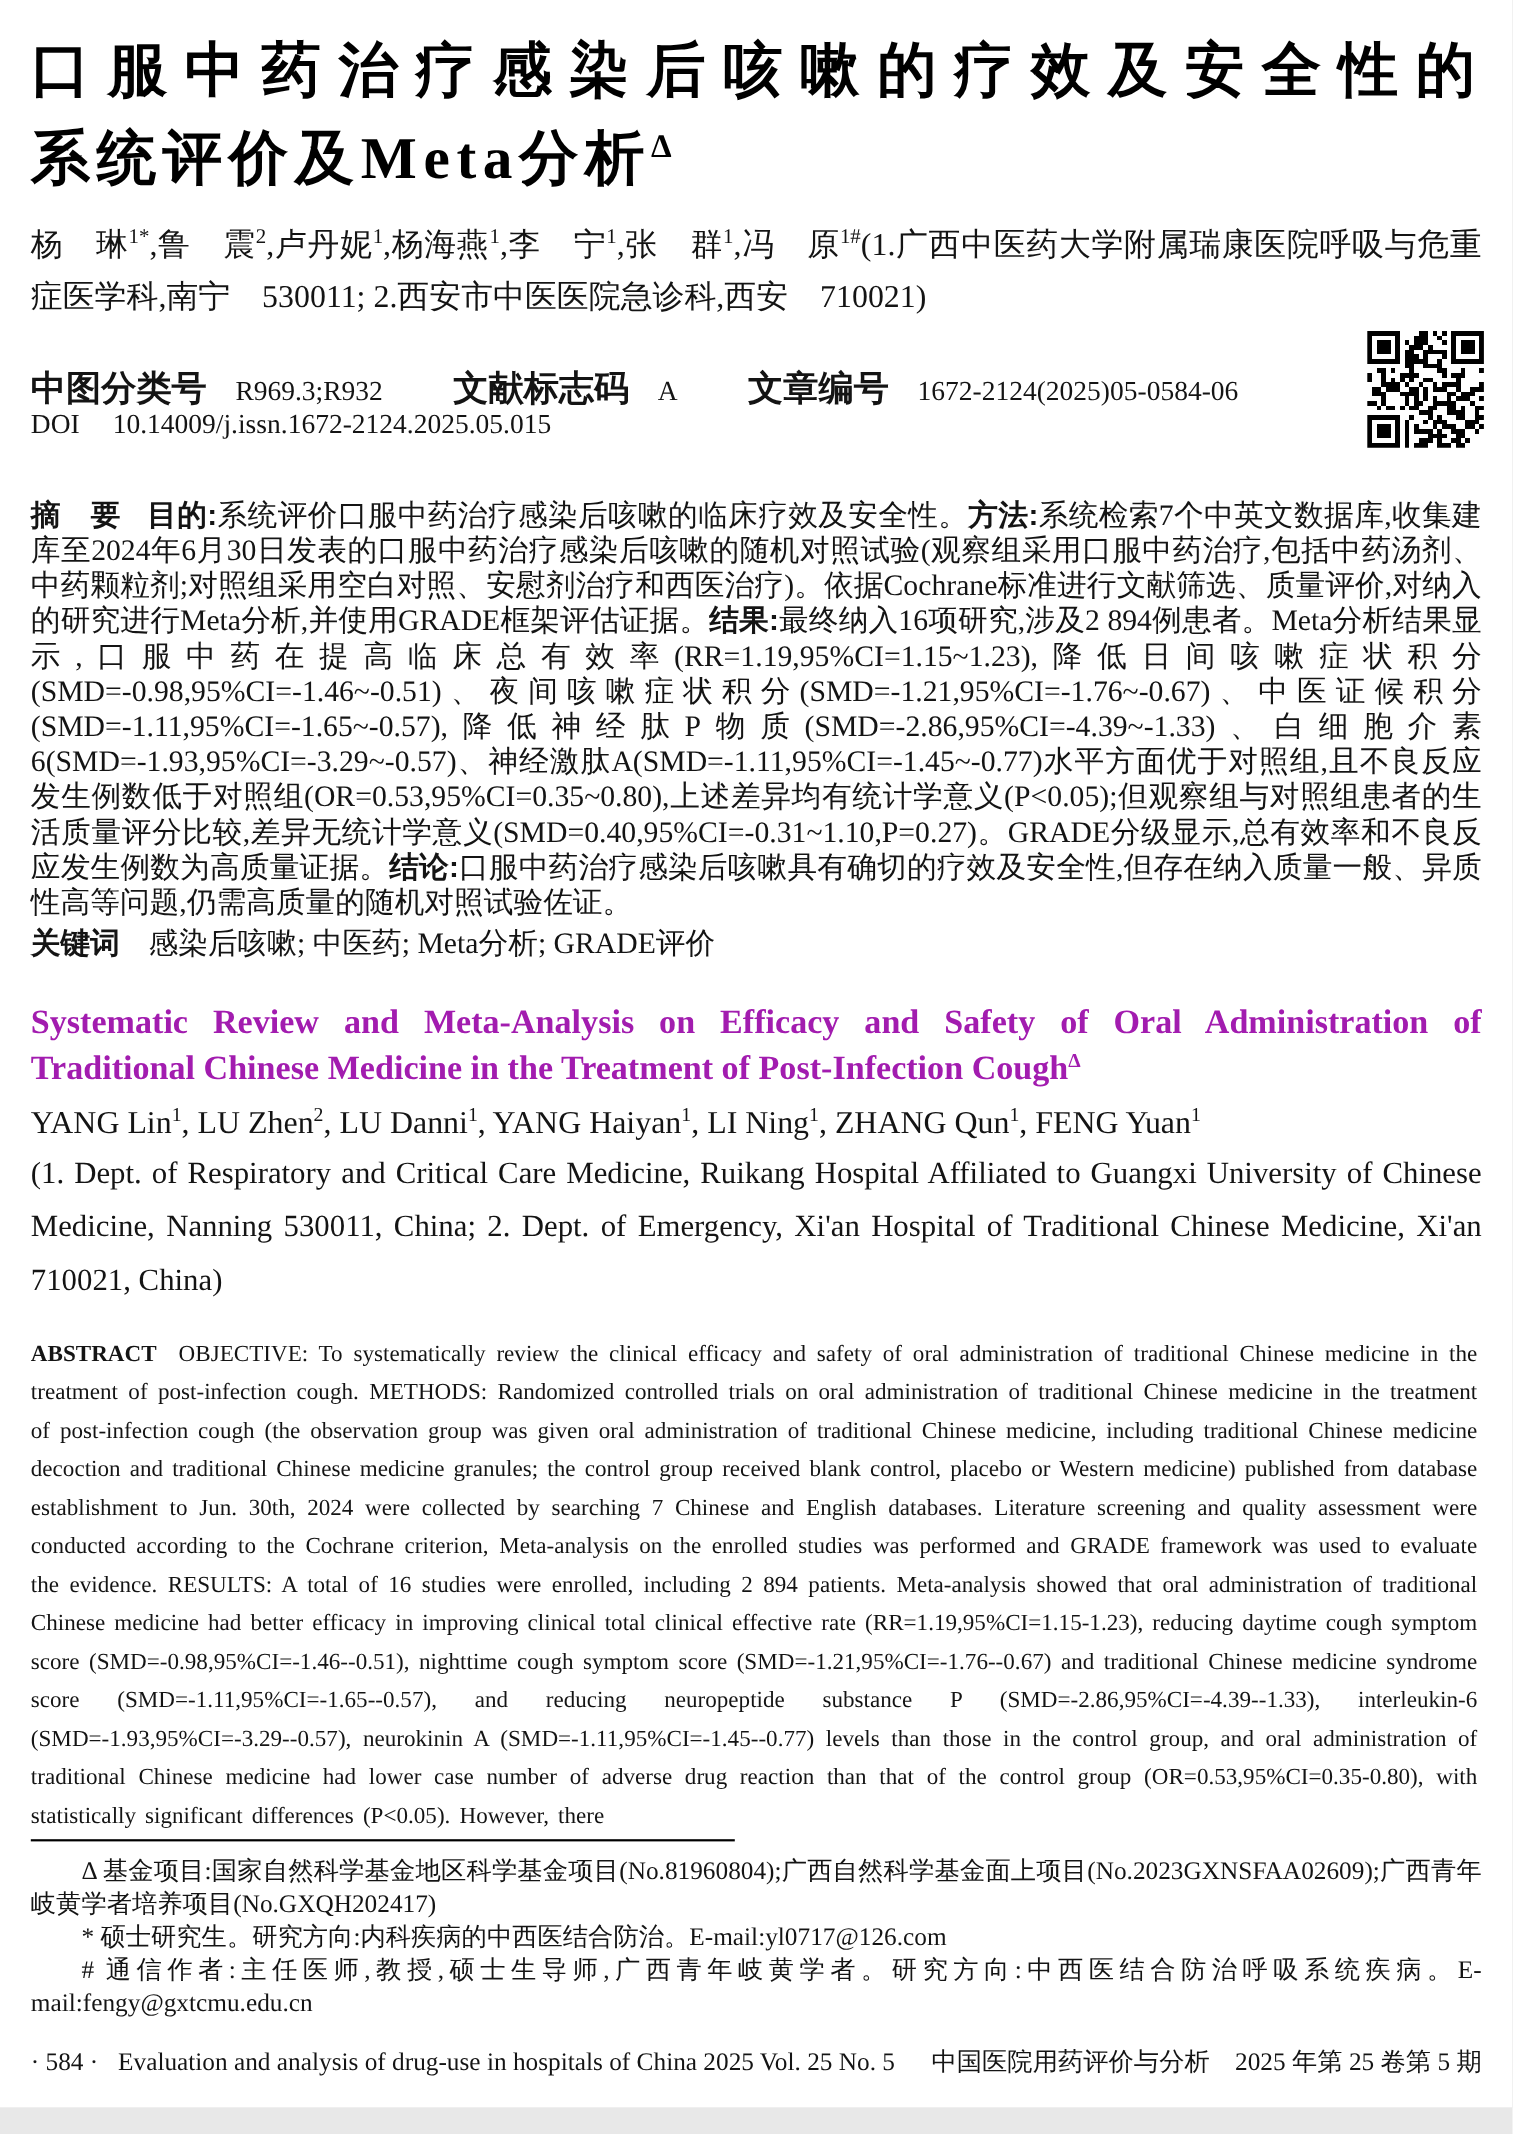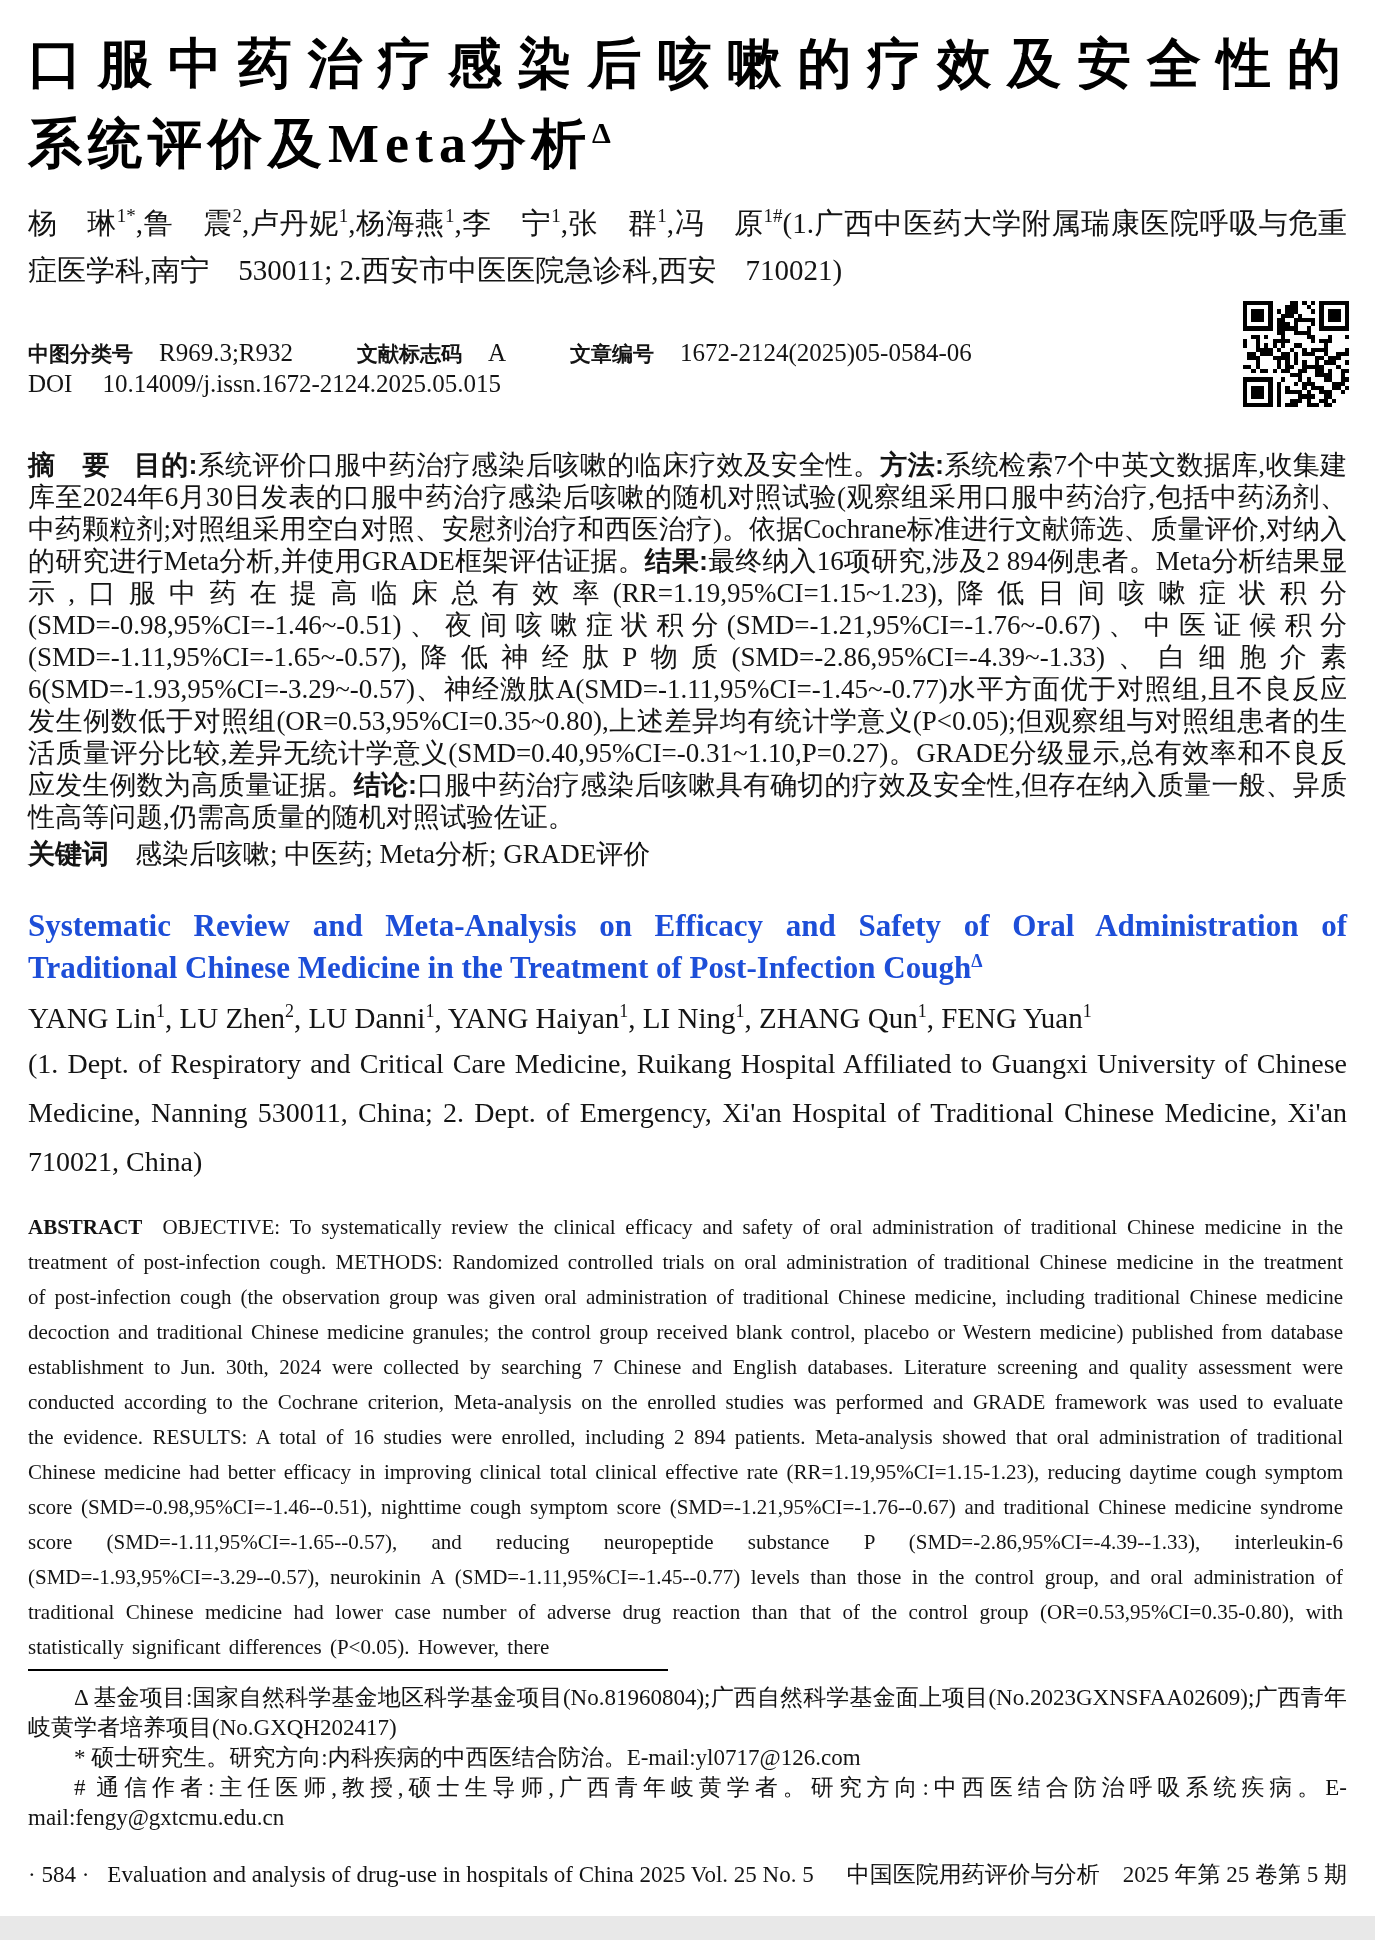--- a/index.html
+++ b/index.html
@@ -22,35 +22,35 @@
   .title-cn .t-line.t-just{text-align:justify;text-align-last:justify;white-space:normal;}
   .t-sup{font-size:30px;vertical-align:super;line-height:0;}
 
   
   .authors-cn{margin:16px 0 0 0;font-size:29px;line-height:47px;text-align:justify;}
   .authors-cn sup{font-size:19px;line-height:0;}
 
   
   .meta-row{margin-top:44px;font-size:25px;line-height:30px;display:flex;align-items:baseline;}
   .meta-item{margin-right:64px;white-space:nowrap;}
-  .meta-item .lbl{margin-right:26px;font-size:21px;}
+  .meta-item .lbl{margin-right:26px;font-size:32px;}
   .doi-row{font-size:25px;line-height:30px;}
   .doi-row .doi-lbl{margin-right:30px;}
 
   
   .qr{position:absolute;left:1243px;top:301px;width:106px;height:106px;}
 
   
   .abs-cn{margin:50px 0 0 0;font-size:27px;line-height:32px;text-align:justify;}
   .abs-cn .abs-label{margin-right:24px;font-size:27px;}
   .kw{margin:4px 0 0 0;font-size:27px;line-height:34px;}
   .kw .lbl{margin-right:26px;}
 
   
-  .title-en{margin:34px 0 0 0;font-size:31px;font-weight:bold;color:#1d4ed8;}
+  .title-en{margin:34px 0 0 0;font-size:31px;font-weight:bold;color:#a21caf;}
   .title-en .t-line{line-height:42px;}
   .title-en .t-line.t-just{text-align:justify;text-align-last:justify;}
   .title-en .t-sup{font-size:18px;}
   .authors-en{margin:8px 0 0 0;font-size:29px;line-height:42px;text-align:justify;}
   .authors-en sup{font-size:18px;line-height:0;}
   .affil-en{margin:0;font-size:28px;line-height:49px;text-align:justify;}
   .abs-en{margin:24px 4px 0 0;font-size:21px;line-height:35px;text-align:justify;word-spacing:3px;}
   .abs-en .abs-label{font-weight:bold;margin-right:20px;}
 
   

